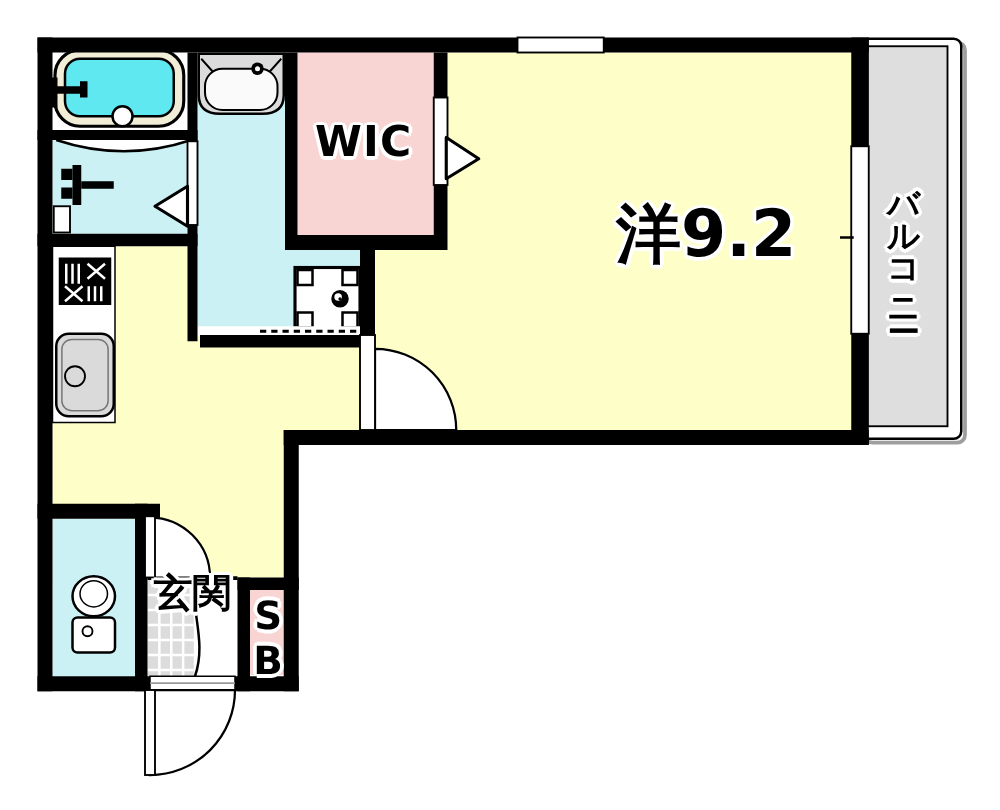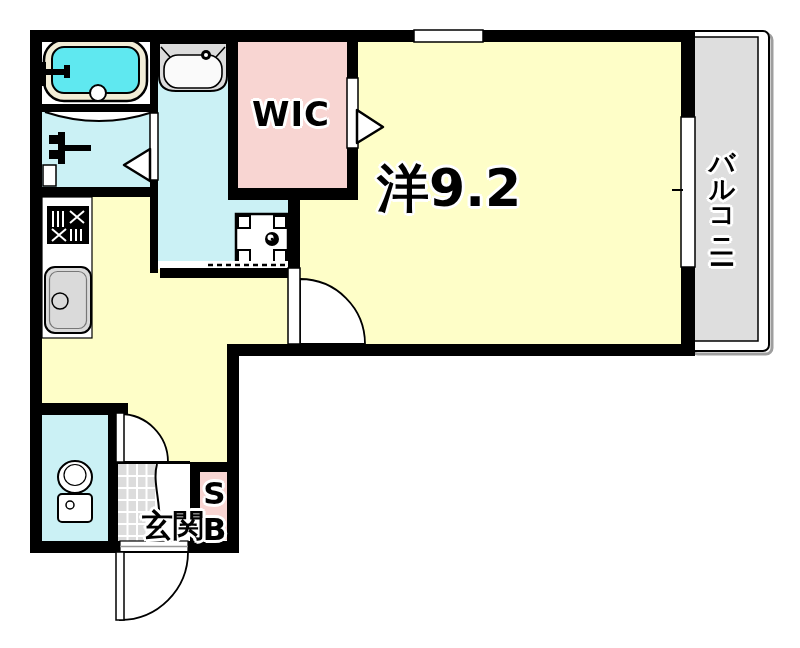--- a/index.html
+++ b/index.html
@@ -5,26 +5,26 @@
   html,body{margin:0;padding:0;background:#fff;}
   #canvas{position:relative;width:800px;height:648px;background:#fff;overflow:hidden;
           font-family:"DejaVu Sans","Liberation Sans",sans-serif;}
   #plan-svg{position:absolute;left:0;top:0;}
   .lbl{position:absolute;color:#000;font-weight:bold;white-space:nowrap;
        text-shadow:-3px 0 #fff,3px 0 #fff,0 -3px #fff,0 3px #fff,
                    -2px -2px #fff,2px -2px #fff,-2px 2px #fff,2px 2px #fff;}
   .lbl-wic{left:241px;top:96px;width:100px;height:36px;line-height:36px;
            font-size:34px;text-align:center;letter-spacing:1px;}
   .lbl-main{left:377px;top:159px;width:260px;height:58px;line-height:58px;
-            font-size:52px;text-align:left;}
+            font-size:52px;text-align:right;}
   .lbl-balcony{left:708px;top:120px;height:145px;width:30px;font-size:26px;
                font-weight:600;writing-mode:vertical-rl;text-orientation:mixed;
                display:flex;align-items:center;justify-content:center;}
-  .lbl-genkan{left:104px;top:508px;width:100px;height:34px;line-height:34px;
-              font-size:31px;text-align:right;}
+  .lbl-genkan{left:104px;top:458px;width:100px;height:34px;line-height:34px;
+              font-size:31px;text-align:center;}
   .lbl-sb{left:201px;top:476px;width:27px;font-size:31px;line-height:1.15;
           text-align:center;white-space:normal;word-break:break-all;}
 </style>
 </head>
 <body>
 
 <div id="canvas">
 
 <svg id="plan-svg" width="800" height="648" viewBox="0 0 800 648">
 

